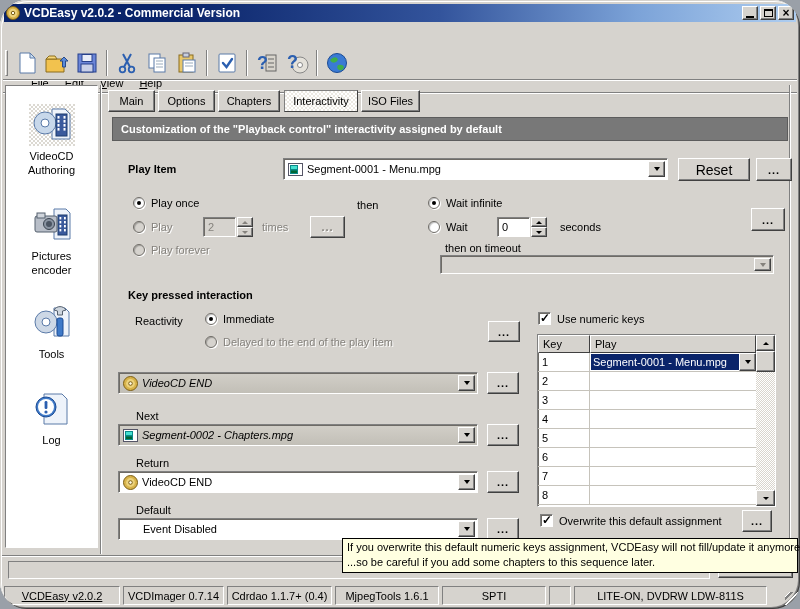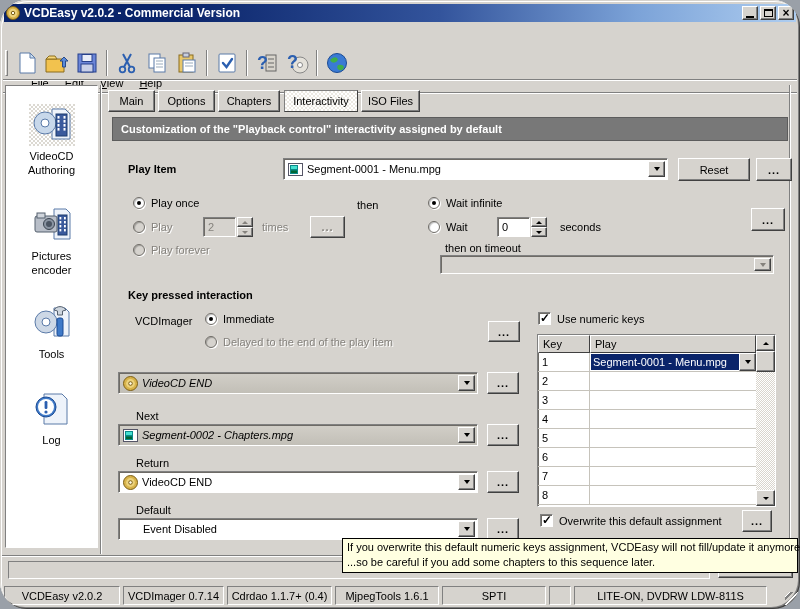--- a/index.html
+++ b/index.html
@@ -372,21 +372,21 @@
         <rect x="2" y="2" width="8" height="9" fill="#0a8a8a"></rect>
         <rect x="3" y="3" width="6" height="3" fill="#45e0d0"></rect>
           <rect x="3" y="7.5" width="6" height="2.5" fill="#063"></rect>
       </svg>
       <span>Segment-0001 - Menu.mpg</span>
     </span>
     <span class="drop btn">
         <span class="tri-d"></span>
       </span>
   </div>
-  <button class="btn" style="position:absolute; left:678px; top:158px; width:72px; height:23px; font-family:inherit; font-size:11px;">Reset</button>
+  <button class="btn" style="position:absolute; left:678px; top:158px; width:72px; height:23px; font-family:inherit; font-size:14px;">Reset</button>
   <span class="more-btn btn" style="left:756px; top:158px; width:36px; height:23px;">...</span>
 
   <span class="radio-row" style="left:133px; top:197px;">
     <span class="radio checked"></span>
     <span>Play once</span>
   </span>
   <span class="lbl" style="left:357px; top:199px;">then</span>
   <span class="radio-row" style="left:428px; top:197px;">
     <span class="radio checked"></span>
     <span>Wait infinite</span>
@@ -434,21 +434,21 @@
   </span>
   <span class="lbl" style="left:445px; top:242px;">then on timeout</span>
   <div class="combo disabled" style="left:440px; top:255px; width:334px;">
     <span class="val"></span>
     <span class="drop btn">
         <span class="tri-d" style="border-top-color:#85827d;"></span>
       </span>
   </div>
 
   <span class="lbl bold" style="left:128px; top:289px;">Key pressed interaction</span>
-  <span class="lbl" style="left:135px; top:315px;">VCDImager</span>
+  <span class="lbl" style="left:135px; top:315px;">Reactivity</span>
   <span class="radio-row" style="left:205px; top:313px;">
     <span class="radio checked"></span>
     <span>Immediate</span>
   </span>
   <span class="more-btn btn" style="left:488px; top:321px; width:32px; height:21px;">...</span>
   <span class="radio-row dis" style="left:205px; top:336px;">
     <span class="radio rdis"></span>
     <span>Delayed to the end of the play item</span>
   </span>
 
@@ -584,21 +584,21 @@
   <div class="hr-groove"></div>
   <div class="progress"></div>
   <button class="go-btn btn" style="font-family:inherit;">Go</button>
 
   <div class="tooltip">
     <div>If you overwrite this default numeric keys assignment, VCDEasy will not fill/update it anymore.</div>
     <div>...so be careful if you add some chapters to this sequence later.</div>
   </div>
 
   <div class="statusbar">
-    <span class="sb-panel" style="width:116px;">VCDEasy v2.0.2</span>
+    <span class="sb-panel" style="width:116px;text-decoration:underline;">VCDEasy v2.0.2</span>
     <span class="sb-panel" style="width:101px;">VCDImager 0.7.14</span>
     <span class="sb-panel" style="width:105px;">Cdrdao 1.1.7+ (0.4)</span>
     <span class="sb-panel" style="width:104px;">MjpegTools 1.6.1</span>
     <span class="sb-panel" style="width:104px;">SPTI</span>
     <span class="sb-panel" style="width:22px;"></span>
     <span class="sb-panel" style="width:193px;">LITE-ON, DVDRW LDW-811S</span>
     <span class="grip"></span>
   </div>
 
 </div>

